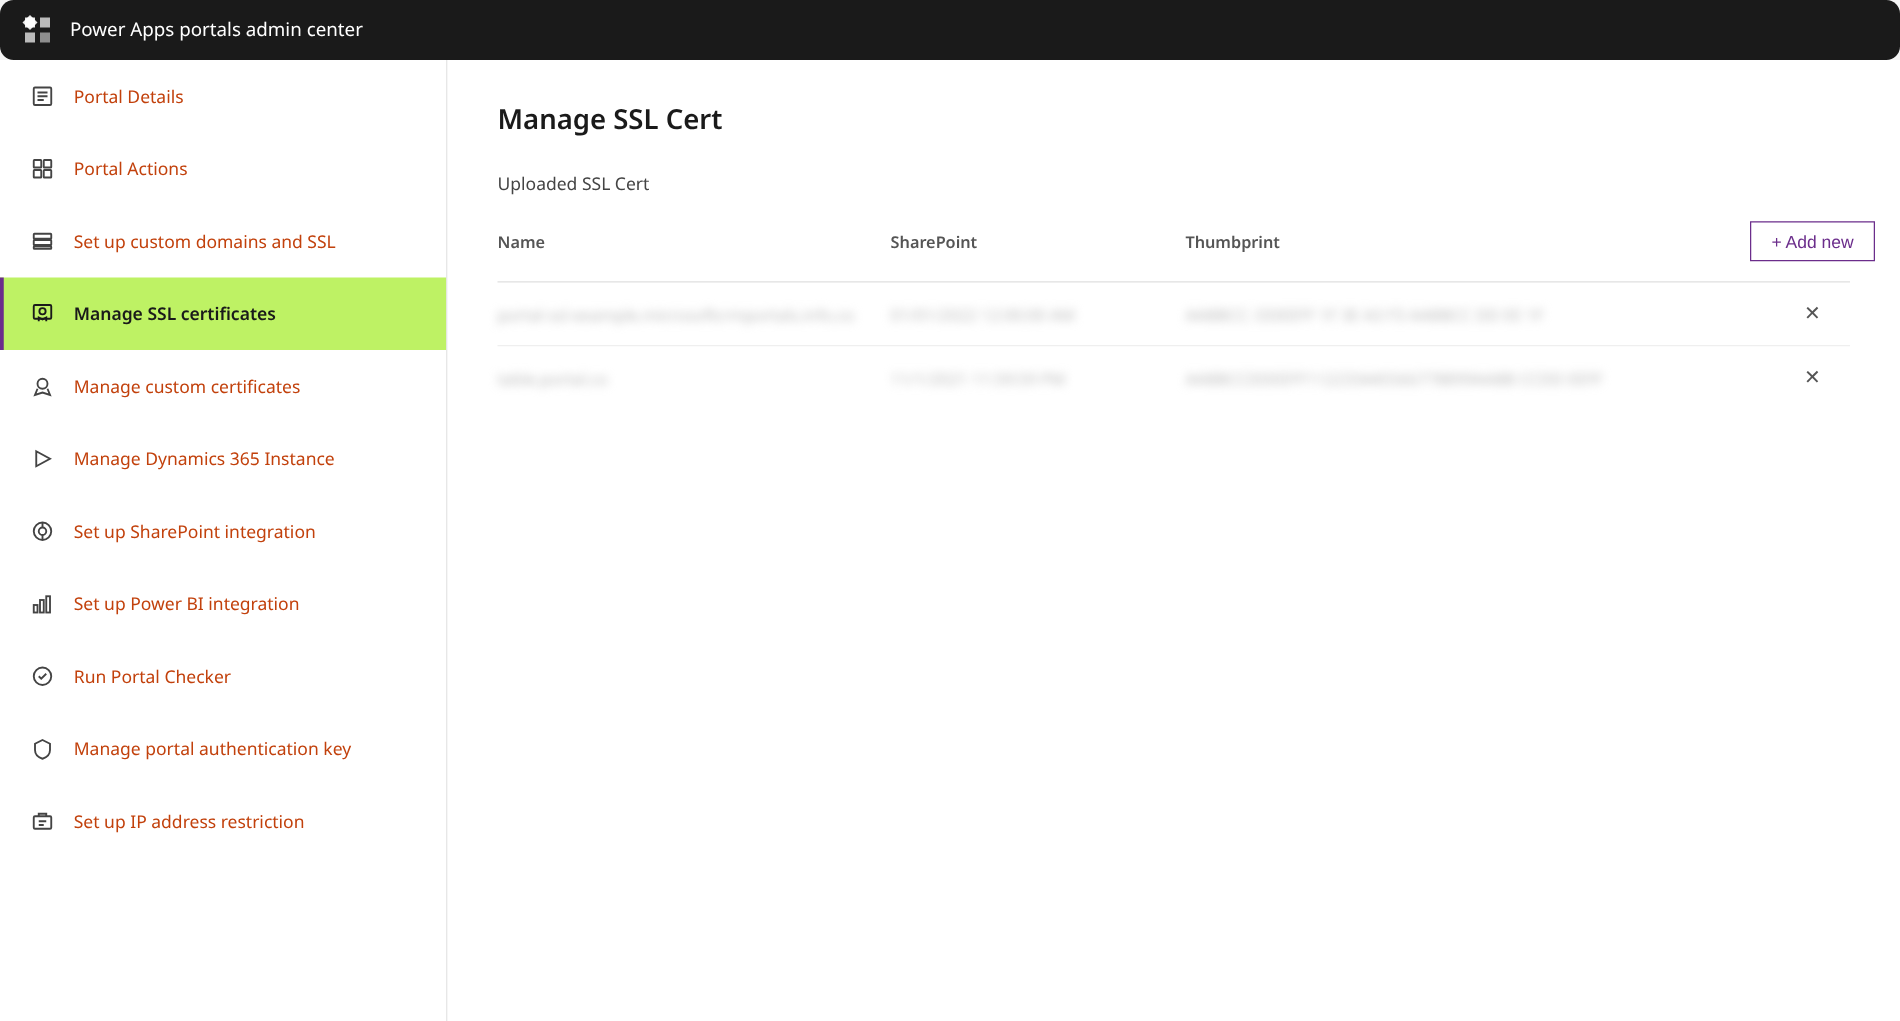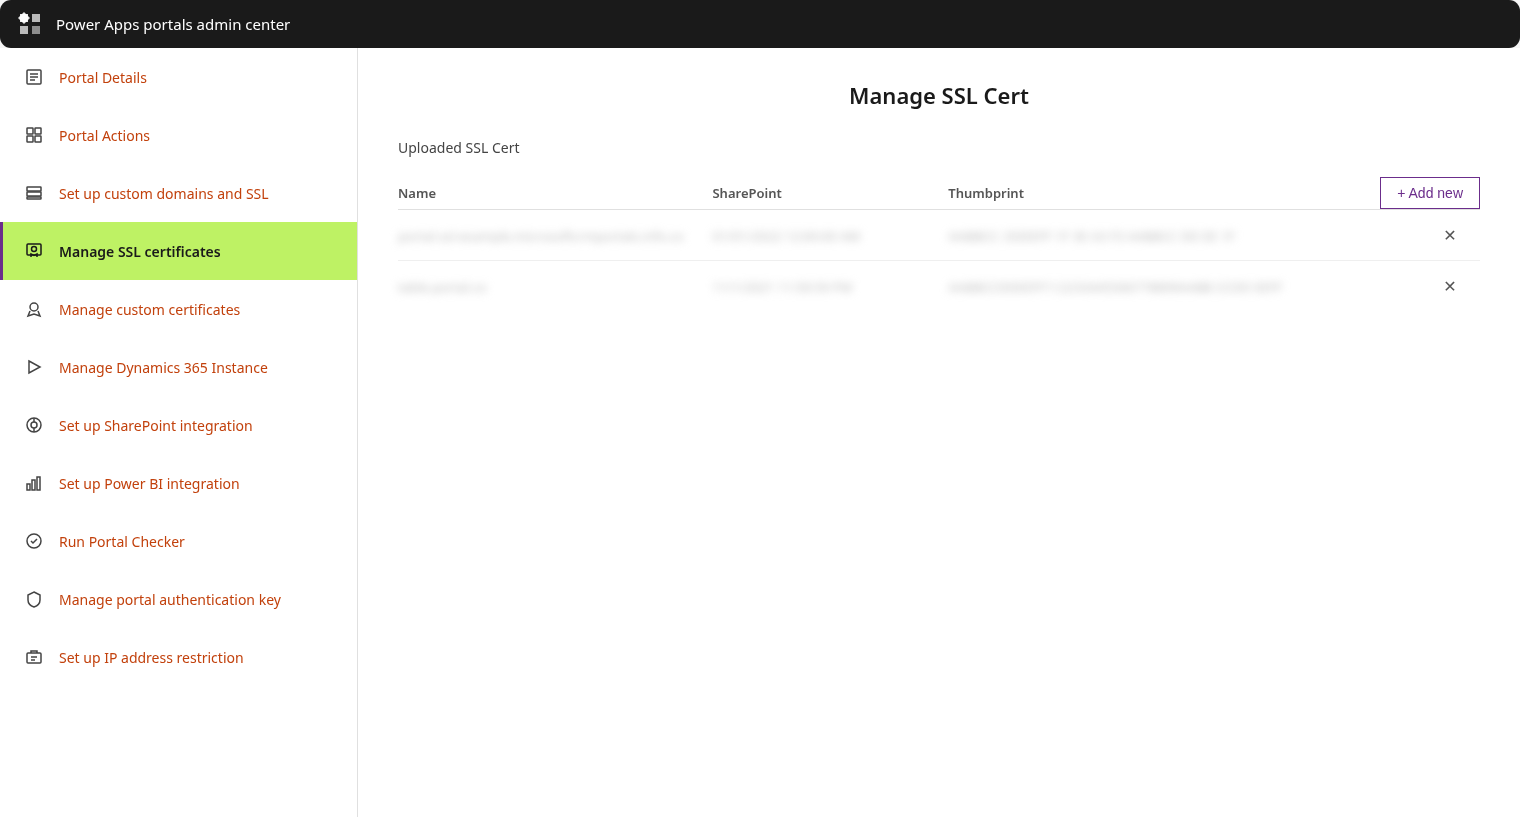--- a/index.html
+++ b/index.html
@@ -74,21 +74,20 @@
       background: #ffffff;
       padding: 32px 40px;
       overflow-y: auto;
     }
 
     .page-title {
       font-size: 22px;
       font-weight: 600;
       color: #1a1a1a;
       margin-bottom: 28px;
-      text-align: center;
     }
 
     .section-label {
       font-size: 14px;
       color: #444;
       margin-bottom: 20px;
       margin-top: 21px;
     }
 
     .add-new-btn {
@@ -266,25 +265,25 @@
       </span>
       <span>Set up IP address restriction</span>
     </div>
 
   </nav>
 
   <main class="main">
     <h1 class="page-title">Manage SSL Cert</h1>
     <p class="section-label">Uploaded SSL Cert</p>
 
-    <div style="display:flex; align-items:center; margin-bottom:0; padding-bottom: 0; border-bottom: 1px solid #e0e0e0;">
+    <div style="display:flex; align-items:center; margin-bottom:0; padding-bottom: 16px; border-bottom: 1px solid #e0e0e0;">
       <div style="flex:2; padding-left:0; font-size:13px; color:#555; font-weight:600;">Name</div>
       <div style="flex:1.5; font-size:13px; color:#555; font-weight:600;">SharePoint</div>
       <div style="flex:3; font-size:13px; color:#555; font-weight:600;">Thumbprint</div>
-      <div style="width:60px; display:flex; justify-content:flex-end;">
+      <div style="width:60px; display:flex; justify-content:center;">
         <button class="add-new-btn">+ Add new</button>
       </div>
     </div>
 
     <div class="table-body-row">
       <div style="flex:2;">
         <span class="cell-text">portal-ssl-example.microsoftcrmportals.info.co</span>
       </div>
       <div style="flex:1.5;">
         <span class="cell-text">01/01/2022 12:00:00 AM</span>

